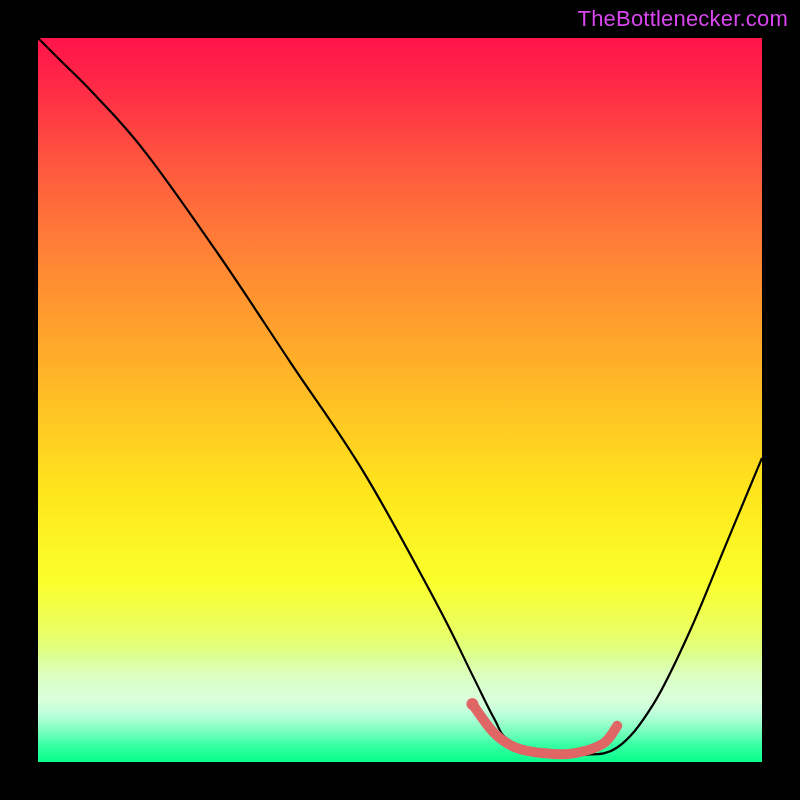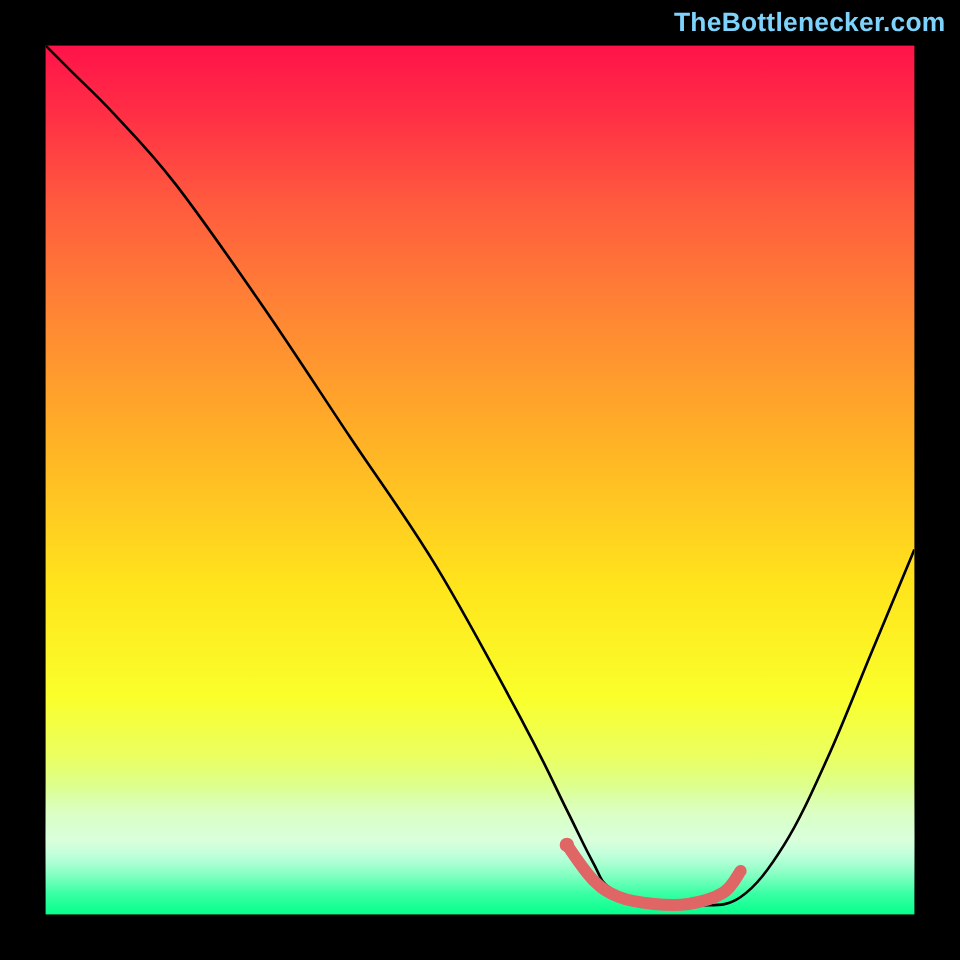--- a/index.html
+++ b/index.html
@@ -14,23 +14,23 @@
   .stage {
     position: relative;
     width: 800px;
     height: 800px;
     background: #000;
   }
   .watermark {
     position: absolute;
     top: 6px;
     right: 12px;
-    color: #7dd3fc;
+    color: #d946ef;
     font-size: 22px;
-    font-weight: 700;
+    font-weight: 400;
     letter-spacing: 0.2px;
     z-index: 10;
   }
   .plot {
     position: absolute;
     left: 38px;
     top: 38px;
     width: 724px;
     height: 724px;
     background: linear-gradient(to bottom,

